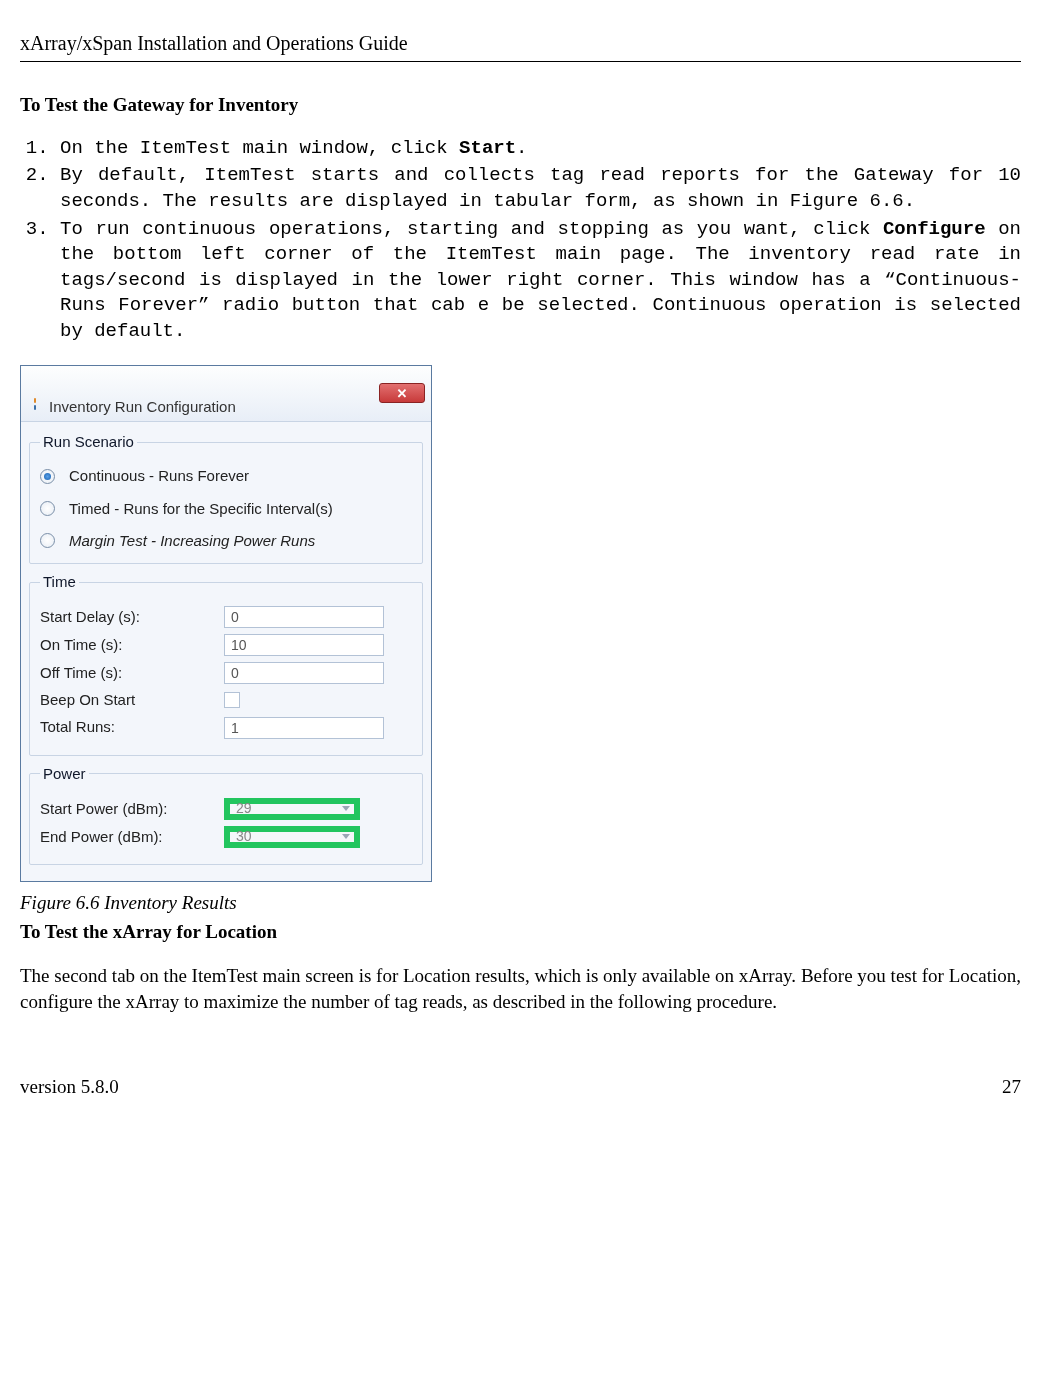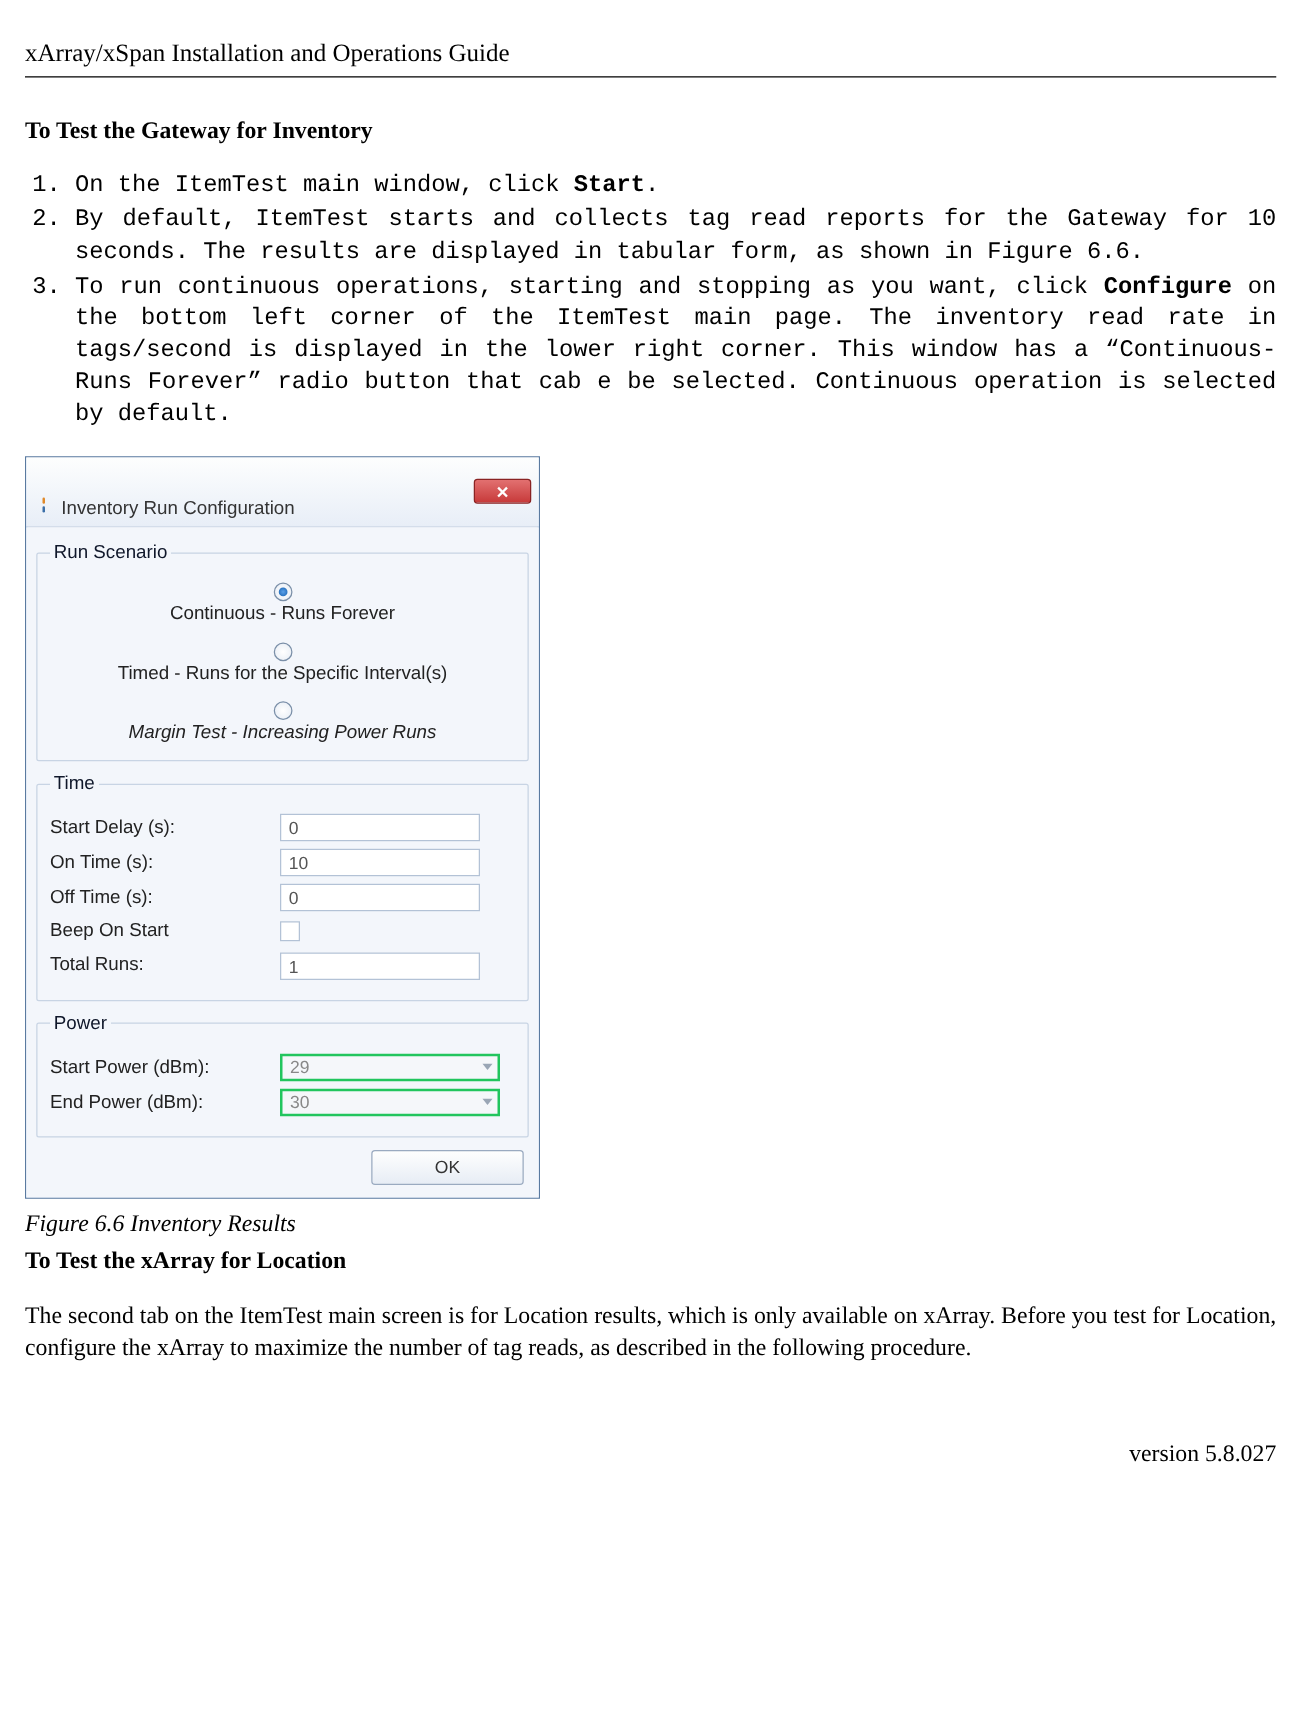--- a/index.html
+++ b/index.html
@@ -39,21 +39,21 @@
   .figure-caption {
     font-style: italic;
     margin: 8px 0 4px 0;
   }
   .body-para {
     text-align: justify;
     margin: 6px 0;
   }
   .footer {
     display: flex;
-    justify-content: flex-end;
+    justify-content: space-between;
     margin-top: 60px;
     font-size: 19px;
   }
 
   
   .dialog {
     width: 410px;
     border: 1px solid #5a7aa0;
     background: #fff;
     font-family: "Segoe UI", Tahoma, sans-serif;
@@ -125,24 +125,23 @@
     background: #f3f6fb;
   }
   fieldset.group legend {
     color: #0f172a;
     font-size: 15px;
     padding: 0 3px;
   }
   .radio-row {
     display: flex;
     align-items: center;
-    gap: 0;
+    gap: 14px;
     margin: 6px 0 12px 0;
     color: #222;
-    flex-direction: column;
   }
   .radio-row:last-child { margin-bottom: 2px; font-style: italic; }
   .radio-outer {
     width: 13px; height: 13px;
     border: 1px solid #7a8fa8;
     border-radius: 50%;
     background: radial-gradient(#fff, #e6ecf4);
     display: inline-flex;
     align-items: center; justify-content: center;
   }
@@ -172,23 +171,23 @@
     color: #555;
     box-sizing: border-box;
   }
   .text-input.narrow { width: 160px; }
   .checkbox {
     width: 14px; height: 14px;
     border: 1px solid #b3c2d6;
     background: #fff;
   }
   .combo {
-    width: 176px;
+    width: 136px;
     height: 22px;
-    border: 2px solid #22c55e;
+    border: 6px solid #22c55e;
     background: #f5f7fa;
     display: flex;
     align-items: center;
     justify-content: space-between;
     padding: 0 4px 0 6px;
     color: #888;
     font-size: 14px;
     box-sizing: border-box;
   }
   .combo .arrow {
@@ -302,23 +301,20 @@
       </div>
       <div class="form-row">
         <span class="form-label">End Power (dBm):</span>
         <div class="combo">
           <span>30</span>
           <span class="arrow"></span>
         </div>
       </div>
     </fieldset>
 
-    <div class="ok-row">
-      <div class="ok-btn">OK</div>
-    </div>
   </div>
 </div>
 
 <div class="figure-caption">Figure 6.6 Inventory Results</div>
 
 <div class="section-heading" style="margin-top:4px;">To Test the xArray for Location</div>
 <div class="body-para">The second tab on the ItemTest main screen is for Location results, which is only available on xArray. Before you test for Location, configure the xArray to maximize the number of tag reads, as described in the following procedure.</div>
 
 <div class="footer">
   <span>version 5.8.0</span>

